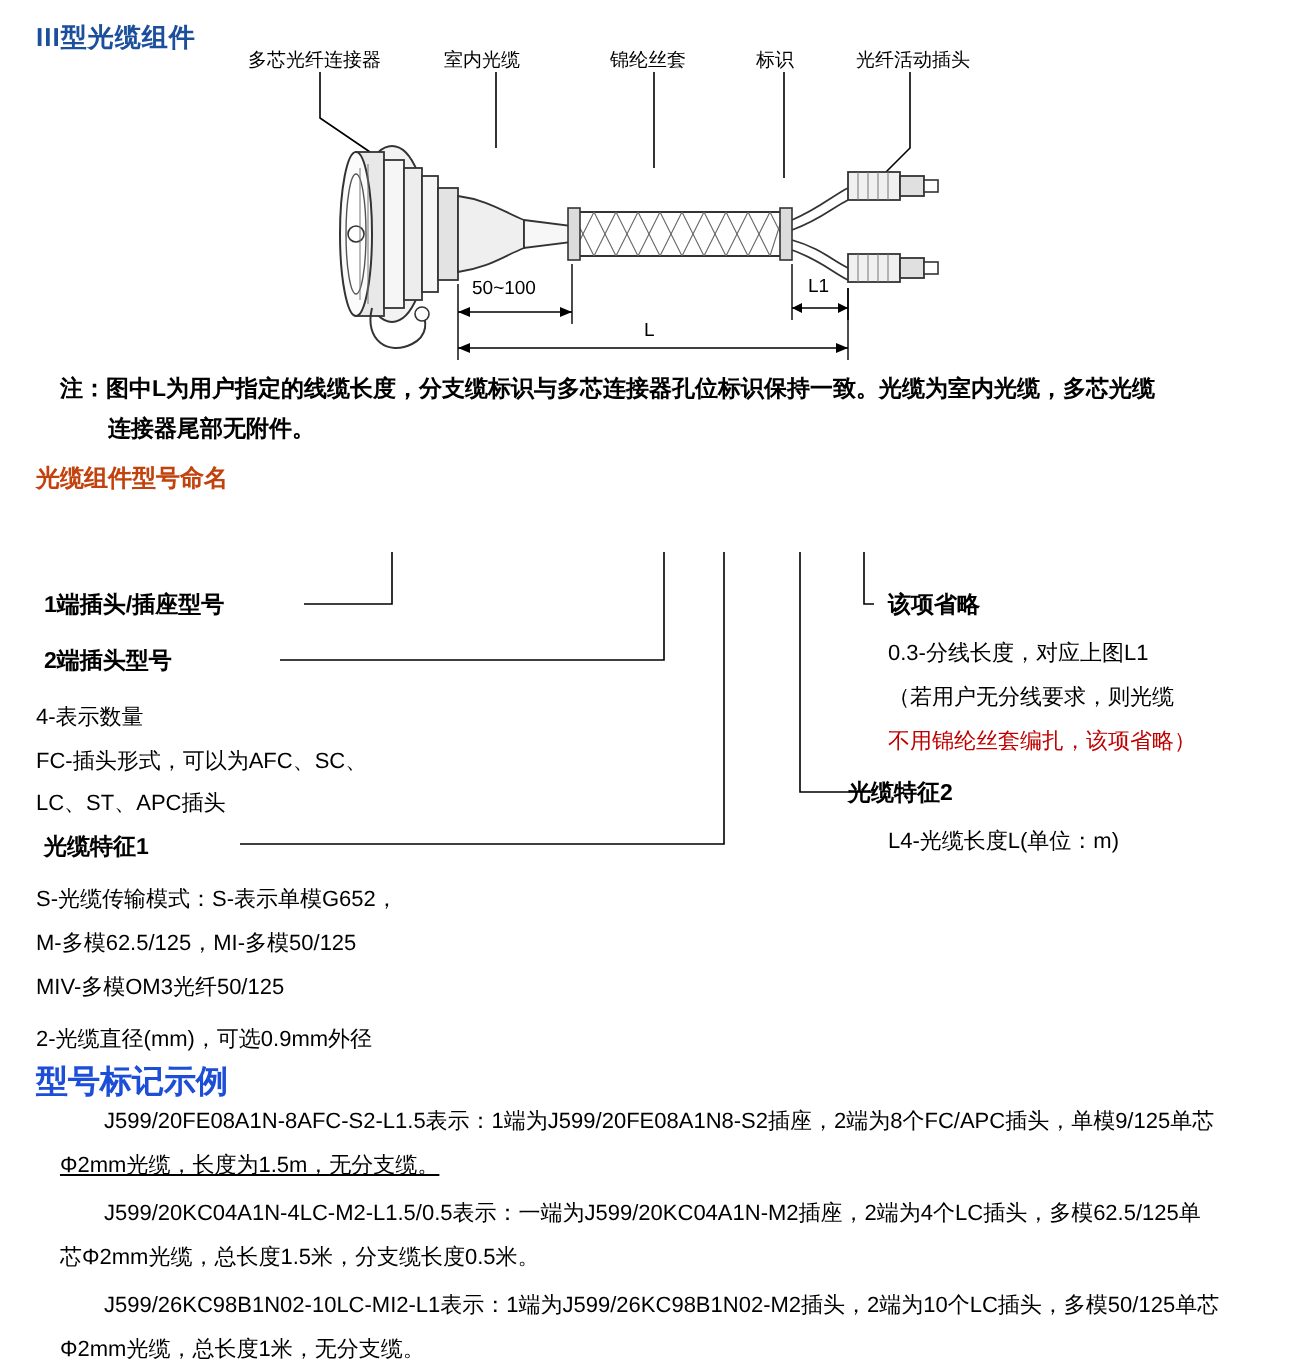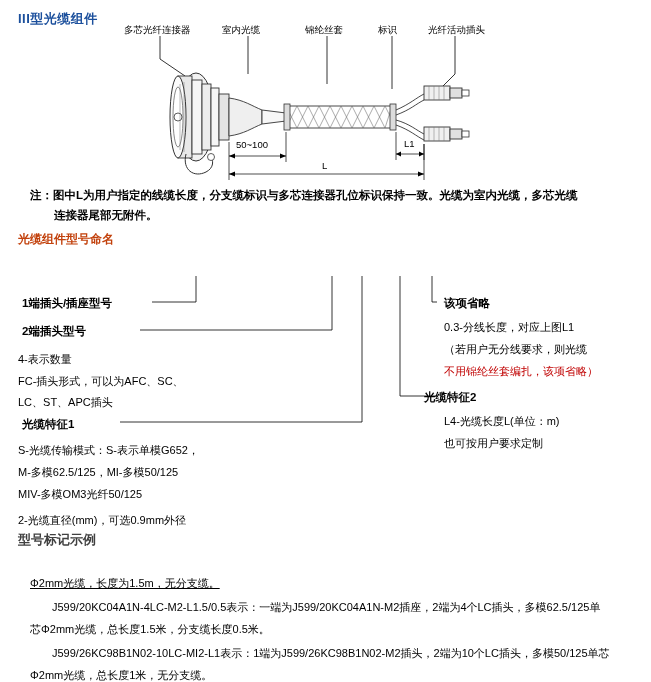--- a/index.html
+++ b/index.html
@@ -97,23 +97,23 @@
     top: 0;
     width: 651px;
     height: 682px;
     pointer-events: none;
   }
   
   .ex-head {
     position: absolute;
     left: 18px;
     top: 531px;
-    font-size: 13px;
-    font-weight: bold;
-    color: #404040;
+    font-size: 16px;
+    font-weight: bold;
+    color: #1d4ed8;
   }
   .ex-p {
     position: absolute;
     left: 30px;
     width: 608px;
     font-size: 11px;
     line-height: 19px;
     text-indent: 22px;
   }
 </style>
@@ -263,24 +263,24 @@
   <div class="legend" style="left:18px; top:463px;text-align:center;">M-多模62.5/125，MI-多模50/125</div>
   <div class="legend" style="left:18px; top:485px;">MIV-多模OM3光纤50/125</div>
   <div class="legend" style="left:18px; top:511px;">2-光缆直径(mm)，可选0.9mm外径</div>
 
   <div class="legend lbl-bold" style="left:444px; top:294px;">该项省略</div>
   <div class="legend" style="left:444px; top:318px;">0.3-分线长度，对应上图L1</div>
   <div class="legend red" style="left:444px; top:362px;">不用锦纶丝套编扎，该项省略）</div>
   <div class="legend" style="left:444px; top:340px;">（若用户无分线要求，则光缆</div>
   <div class="legend lbl-bold" style="left:424px; top:388px;">光缆特征2</div>
   <div class="legend" style="left:444px; top:412px;">L4-光缆长度L(单位：m)</div>
-  <div class="legend" style="left:444px; top:434px;">也可按用户要求定制</div>
 
   <div class="ex-head">型号标记示例</div>
 
+  <div class="ex-p" style="top:552px;">J599/20FE08A1N-8AFC-S2-L1.5表示：1端为J599/20FE08A1N8-S2插座，2端为8个FC/APC插头，单模9/125单芯</div>
   <div class="ex-p" style="top:574px; text-indent:0;text-decoration:underline;">Φ2mm光缆，长度为1.5m，无分支缆。</div>
 
   <div class="ex-p" style="top:598px;">J599/20KC04A1N-4LC-M2-L1.5/0.5表示：一端为J599/20KC04A1N-M2插座，2端为4个LC插头，多模62.5/125单</div>
   <div class="ex-p" style="top:620px; text-indent:0;">芯Φ2mm光缆，总长度1.5米，分支缆长度0.5米。</div>
 
   <div class="ex-p" style="top:644px;">J599/26KC98B1N02-10LC-MI2-L1表示：1端为J599/26KC98B1N02-M2插头，2端为10个LC插头，多模50/125单芯</div>
   <div class="ex-p" style="top:666px; text-indent:0;">Φ2mm光缆，总长度1米，无分支缆。</div>
 
 </div>
 

